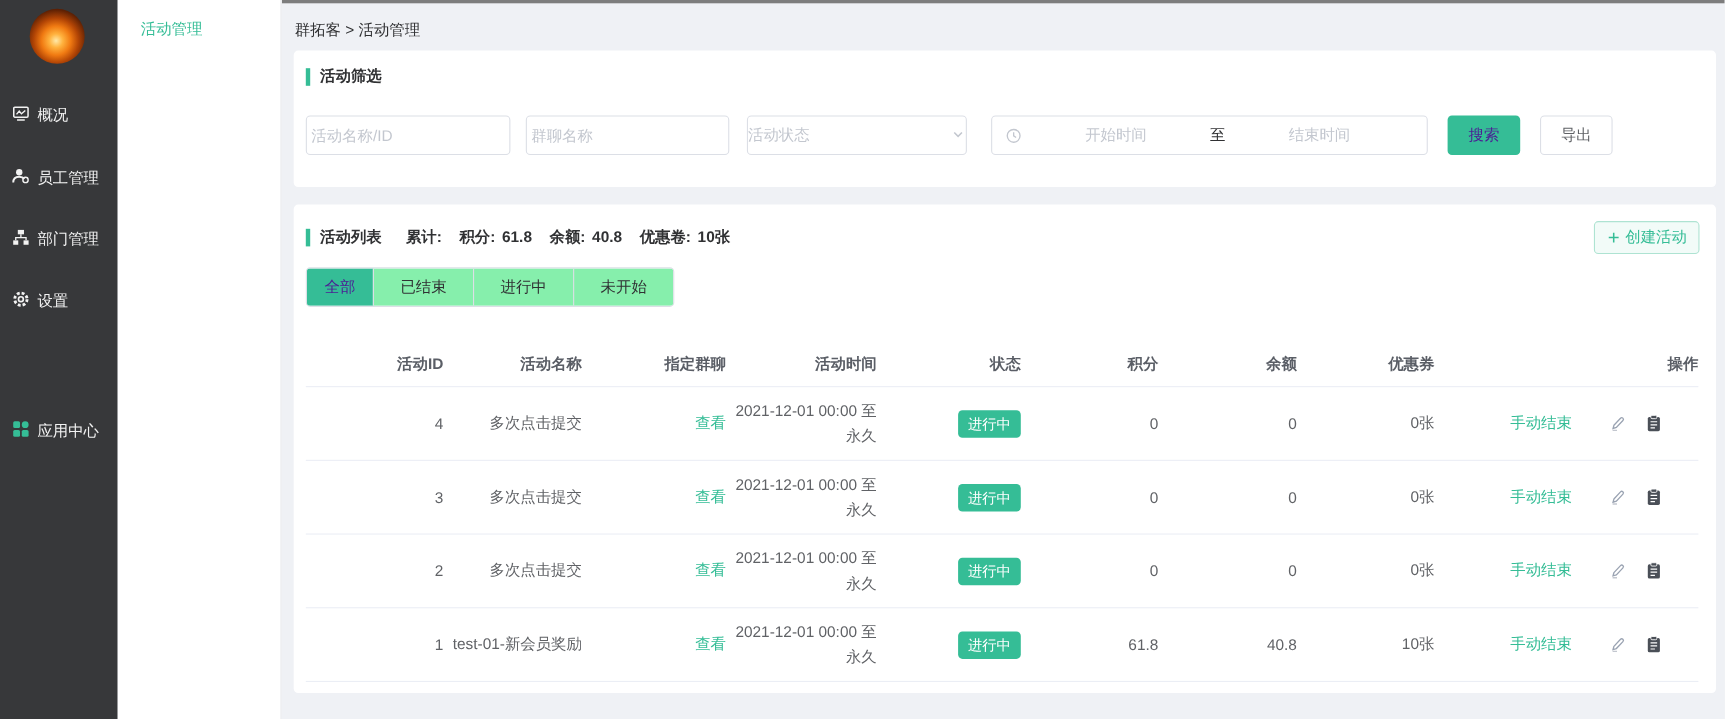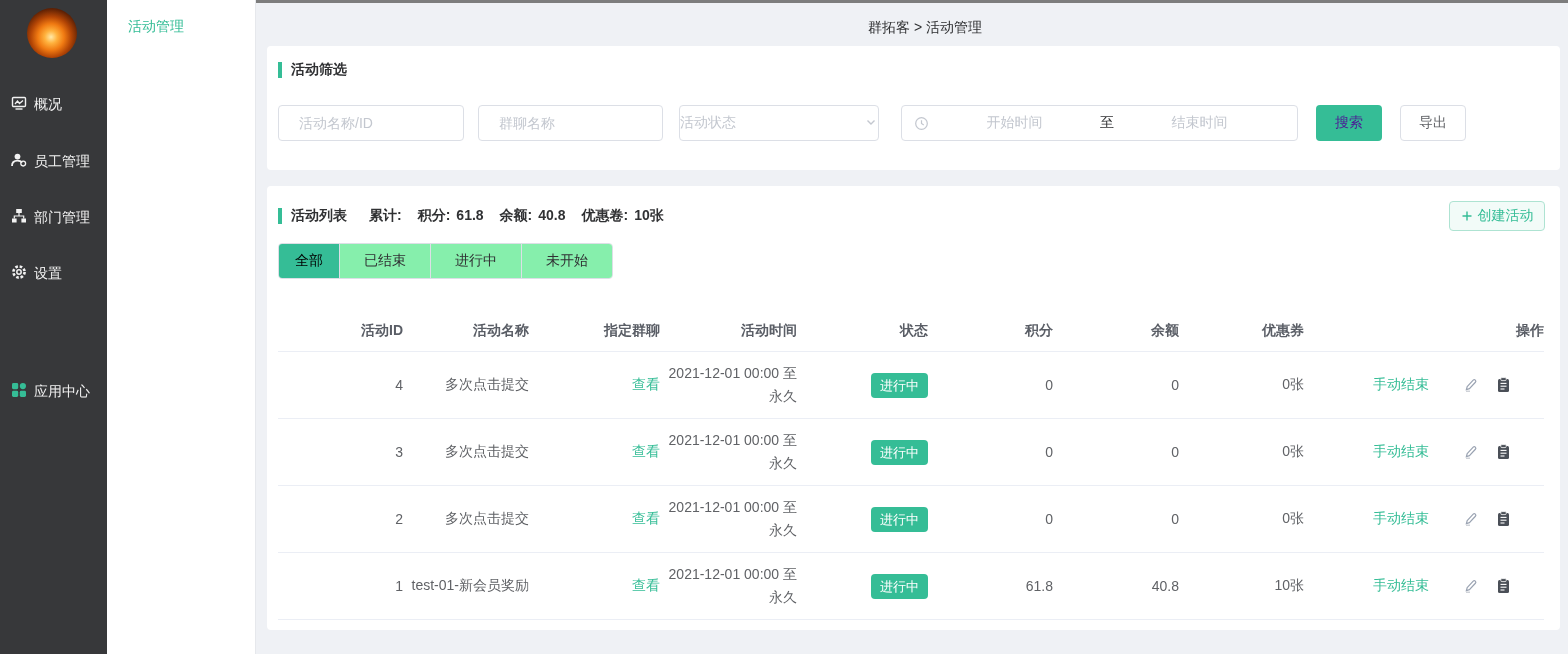--- a/index.html
+++ b/index.html
@@ -31,30 +31,30 @@
   .nav-item{position:absolute;left:11px;display:flex;align-items:center;gap:7px;color:#f2f2f2;cursor:pointer;white-space:nowrap;}
   .nav-item svg{flex-shrink:0;}
 
   
   .subsidebar{width:149px;flex-shrink:0;background:#fff;border-right:1px solid #e6e8ec;position:relative;}
   .subnav-item{position:absolute;top:18px;left:21px;color:var(--accent);cursor:pointer;}
 
   
   .main{flex:1;background:var(--page-bg);overflow:hidden;}
   .top-strip{height:3px;background:#7d7d7d;}
-  .breadcrumb{margin:14px 0 0 26px;color:var(--text-dark);height:20px;line-height:20px;text-align:center;}
+  .breadcrumb{margin:14px 0 0 12px;color:var(--text-dark);height:20px;line-height:20px;}
 
   .panel{background:#fff;border-radius:4px;margin:0 8px 0 11px;}
   .filter-panel{margin-top:9px;height:124px;padding:15px 16px 0 11px;}
   .section-title{display:flex;align-items:center;}
   .title-bar{width:4px;height:16px;background:var(--accent);margin-right:9px;}
   .title-text{font-weight:bold;color:var(--text-dark);}
 
   .filter-row{display:flex;align-items:center;margin-top:26px;}
-  .text-input{height:36px;border:1px solid var(--border);border-radius:4px;padding:0 20px;
+  .text-input{height:36px;border:1px solid var(--border);border-radius:4px;padding:0 4px;
     font-family:"Liberation Sans", sans-serif;font-size:14px;color:var(--text);outline:none;background:#fff;}
   .text-input::placeholder{color:var(--placeholder);}
   .input-name{width:186px;margin-right:14px;}
   .input-group{width:185px;margin-right:16px;}
   .select{width:200px;height:36px;border:1px solid var(--border);border-radius:4px;margin-right:22px;
     display:flex;align-items:center;justify-content:space-between;padding:0 0;color:var(--placeholder);cursor:pointer;}
   .daterange{width:397px;height:36px;border:1px solid var(--border);border-radius:4px;margin-right:18px;
     display:flex;align-items:center;padding:0 12px;cursor:pointer;}
   .daterange .ph{flex:1;text-align:center;color:var(--placeholder);}
   .daterange .to{color:var(--text-dark);}
@@ -66,21 +66,21 @@
   .list-header{display:flex;align-items:flex-start;}
   .summary{display:flex;align-items:baseline;margin-left:22px;font-weight:bold;color:var(--text-dark);}
   .summary span{margin-right:6px;}
   .summary .pair{margin-right:16px;white-space:nowrap;}
   .create-btn{position:absolute;top:15px;right:15px;width:96px;height:30px;border:1px solid var(--accent-light-border);
     background:var(--accent-light-bg);color:var(--accent);border-radius:4px;display:flex;align-items:center;justify-content:center;gap:5px;cursor:pointer;font-size:14px;}
 
   .tabs{display:flex;width:max-content;margin-top:18px;border:1px solid var(--border);border-radius:4px;overflow:hidden;}
   .tab{height:34px;padding:0 24px;display:flex;align-items:center;justify-content:center;background:#86efac;color:var(--text-dark);cursor:pointer;}
   .tab + .tab{border-left:1px solid var(--border);}
-  .tab.active{background:var(--accent);color:#000000;padding:0 16px;}
+  .tab.active{background:var(--accent);color:#4c1d95;padding:0 16px;}
 
   .table{margin-top:32px;}
   .trow{display:grid;grid-template-columns:125px 126px 131px 137px 131px 125px 126px 125px 125px 1fr;
     align-items:center;text-align:right;border-bottom:1px solid var(--divider);}
   .thead{height:41px;font-weight:bold;color:#5a5e66;}
   .tbody-row{height:67px;}
   .cell-name span{display:inline-block;max-width:118px;line-height:1.65;}
   .cell-time span{display:inline-block;max-width:152px;line-height:1.65;}
   .link{color:var(--accent);cursor:pointer;}
   .badge{display:inline-block;background:var(--accent);color:#fff;border-radius:4px;padding:6px 9px;font-size:13px;line-height:1;}

